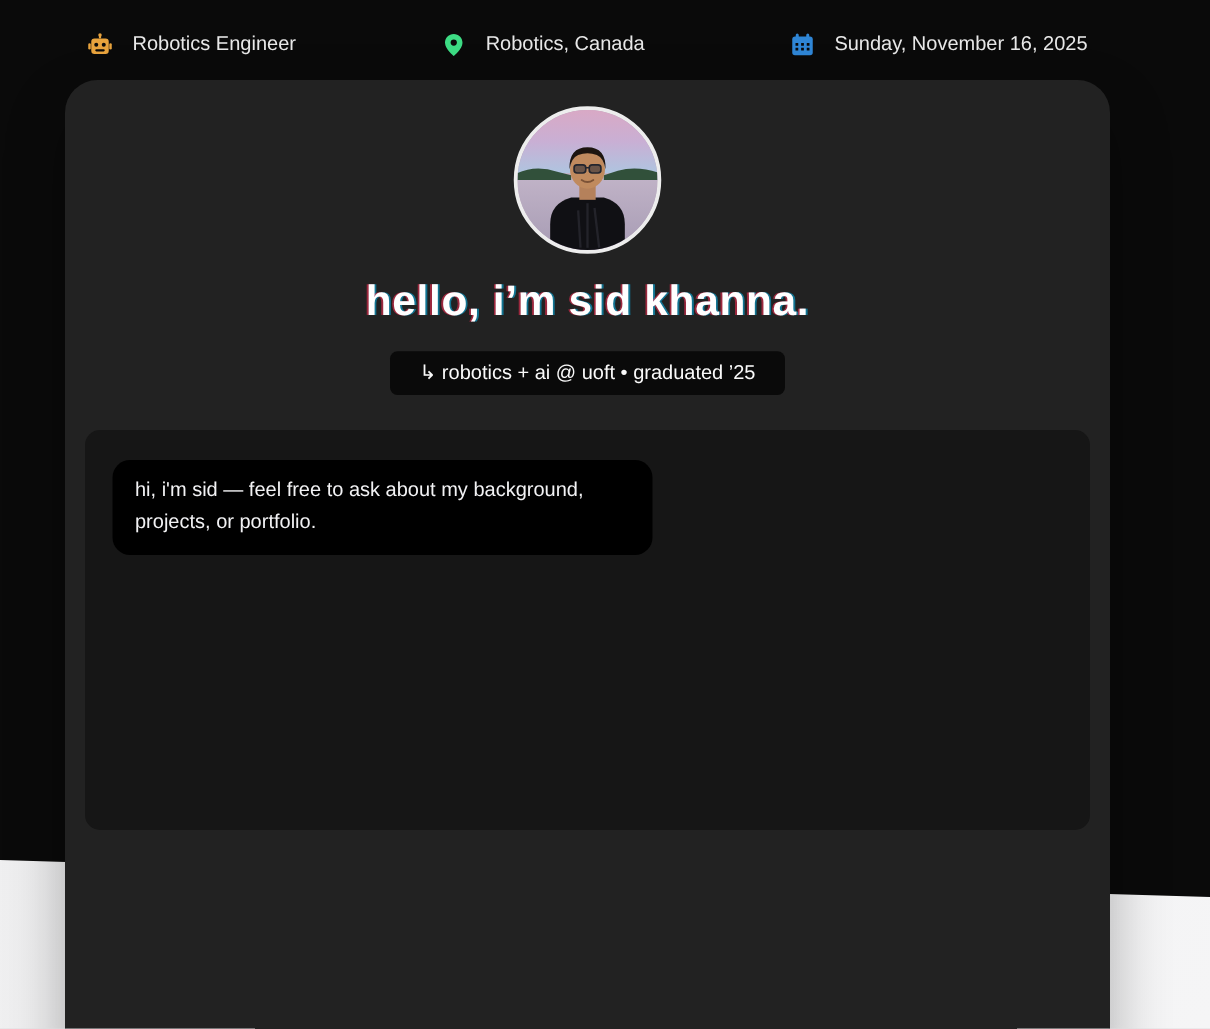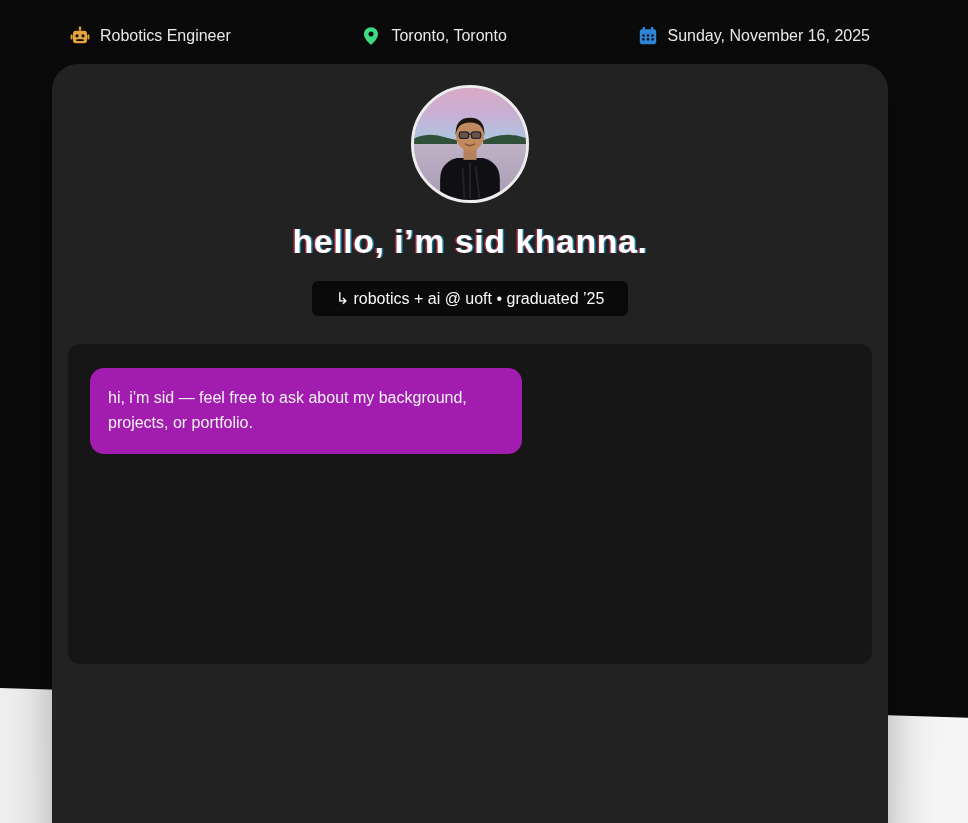--- a/index.html
+++ b/index.html
@@ -11,21 +11,21 @@
   
   .hero-bg{
     position:absolute;inset:0;background:#0a0a0a;
     clip-path:polygon(0 0,100% 0,100% 87.2%,0 83.6%);
   }
   
   .topbar{
     position:absolute;top:26px;left:52px;width:836px;box-sizing:border-box;
     padding:0 18px;display:flex;justify-content:space-between;align-items:center;
   }
-  .topbar-item{display:flex;align-items:center;gap:10px;color:#e8e8e8;font-size:16px;}
+  .topbar-item{display:flex;align-items:center;gap:16px;color:#e8e8e8;font-size:16px;}
   .topbar-item svg{display:block;}
   
   .card{
     position:absolute;left:52px;top:64px;width:836px;height:796px;
     background:#222222;border-radius:26px;
     box-shadow:0 22px 48px rgba(0,0,0,0.30);
     display:flex;flex-direction:column;align-items:center;
   }
   .avatar{
     margin-top:21px;width:118px;height:118px;border-radius:50%;
@@ -40,21 +40,21 @@
   .badge{
     background:#0a0a0a;color:#fafafa;font-size:16px;line-height:1.2;
     padding:8px 24px;border-radius:6px;text-align:center;white-space:nowrap;
   }
   .chat-panel{
     margin-top:28px;width:804px;height:320px;background:#161616;border-radius:12px;
     position:relative;
   }
   .bubble{
     position:absolute;left:22px;top:24px;max-width:396px;
-    background:#a21caf;border-radius:14px;padding:18px 18px;
+    background:#000000;border-radius:14px;padding:13px 18px;
     color:#f2f2f4;font-size:16px;line-height:1.55;
   }
   .input-row{margin-top:22px;width:804px;display:flex;gap:12px;}
   .ask-input{
     flex:1;height:54px;background:#2b2b2b;border:none;border-radius:8px;
     padding:0 18px;color:#e0e0e0;font-size:17px;outline:none;box-sizing:border-box;
     font-family:"Liberation Sans",sans-serif;
   }
   .ask-input::placeholder{color:#8b8fa0;}
   .send-btn{
@@ -89,21 +89,21 @@
 
     <div class="topbar-item">
       <span>
         <svg width="20" height="20" viewBox="0 0 20 20">
           <g fill="#3ddc84">
             <path d="M10 1.2c-3.9 0-7 3.1-7 7 0 5.2 7 10.6 7 10.6s7-5.4 7-10.6c0-3.9-3.1-7-7-7z"></path>
           </g>
           <circle cx="10" cy="8" r="2.5" fill="#0b0b0b"></circle>
         </svg>
       </span>
-      <span>Toronto, Toronto</span>
+      <span>Robotics, Canada</span>
     </div>
 
     <div class="topbar-item">
       <span>
         <svg width="20" height="20" viewBox="0 0 20 20">
           <g fill="#2f86d6">
             <rect x="4.6" y="0.8" width="2.4" height="4" rx="1.2"></rect>
             <rect x="13" y="0.8" width="2.4" height="4" rx="1.2"></rect>
             <rect x="1.8" y="3.2" width="16.4" height="15" rx="2.2"></rect>
           </g>

